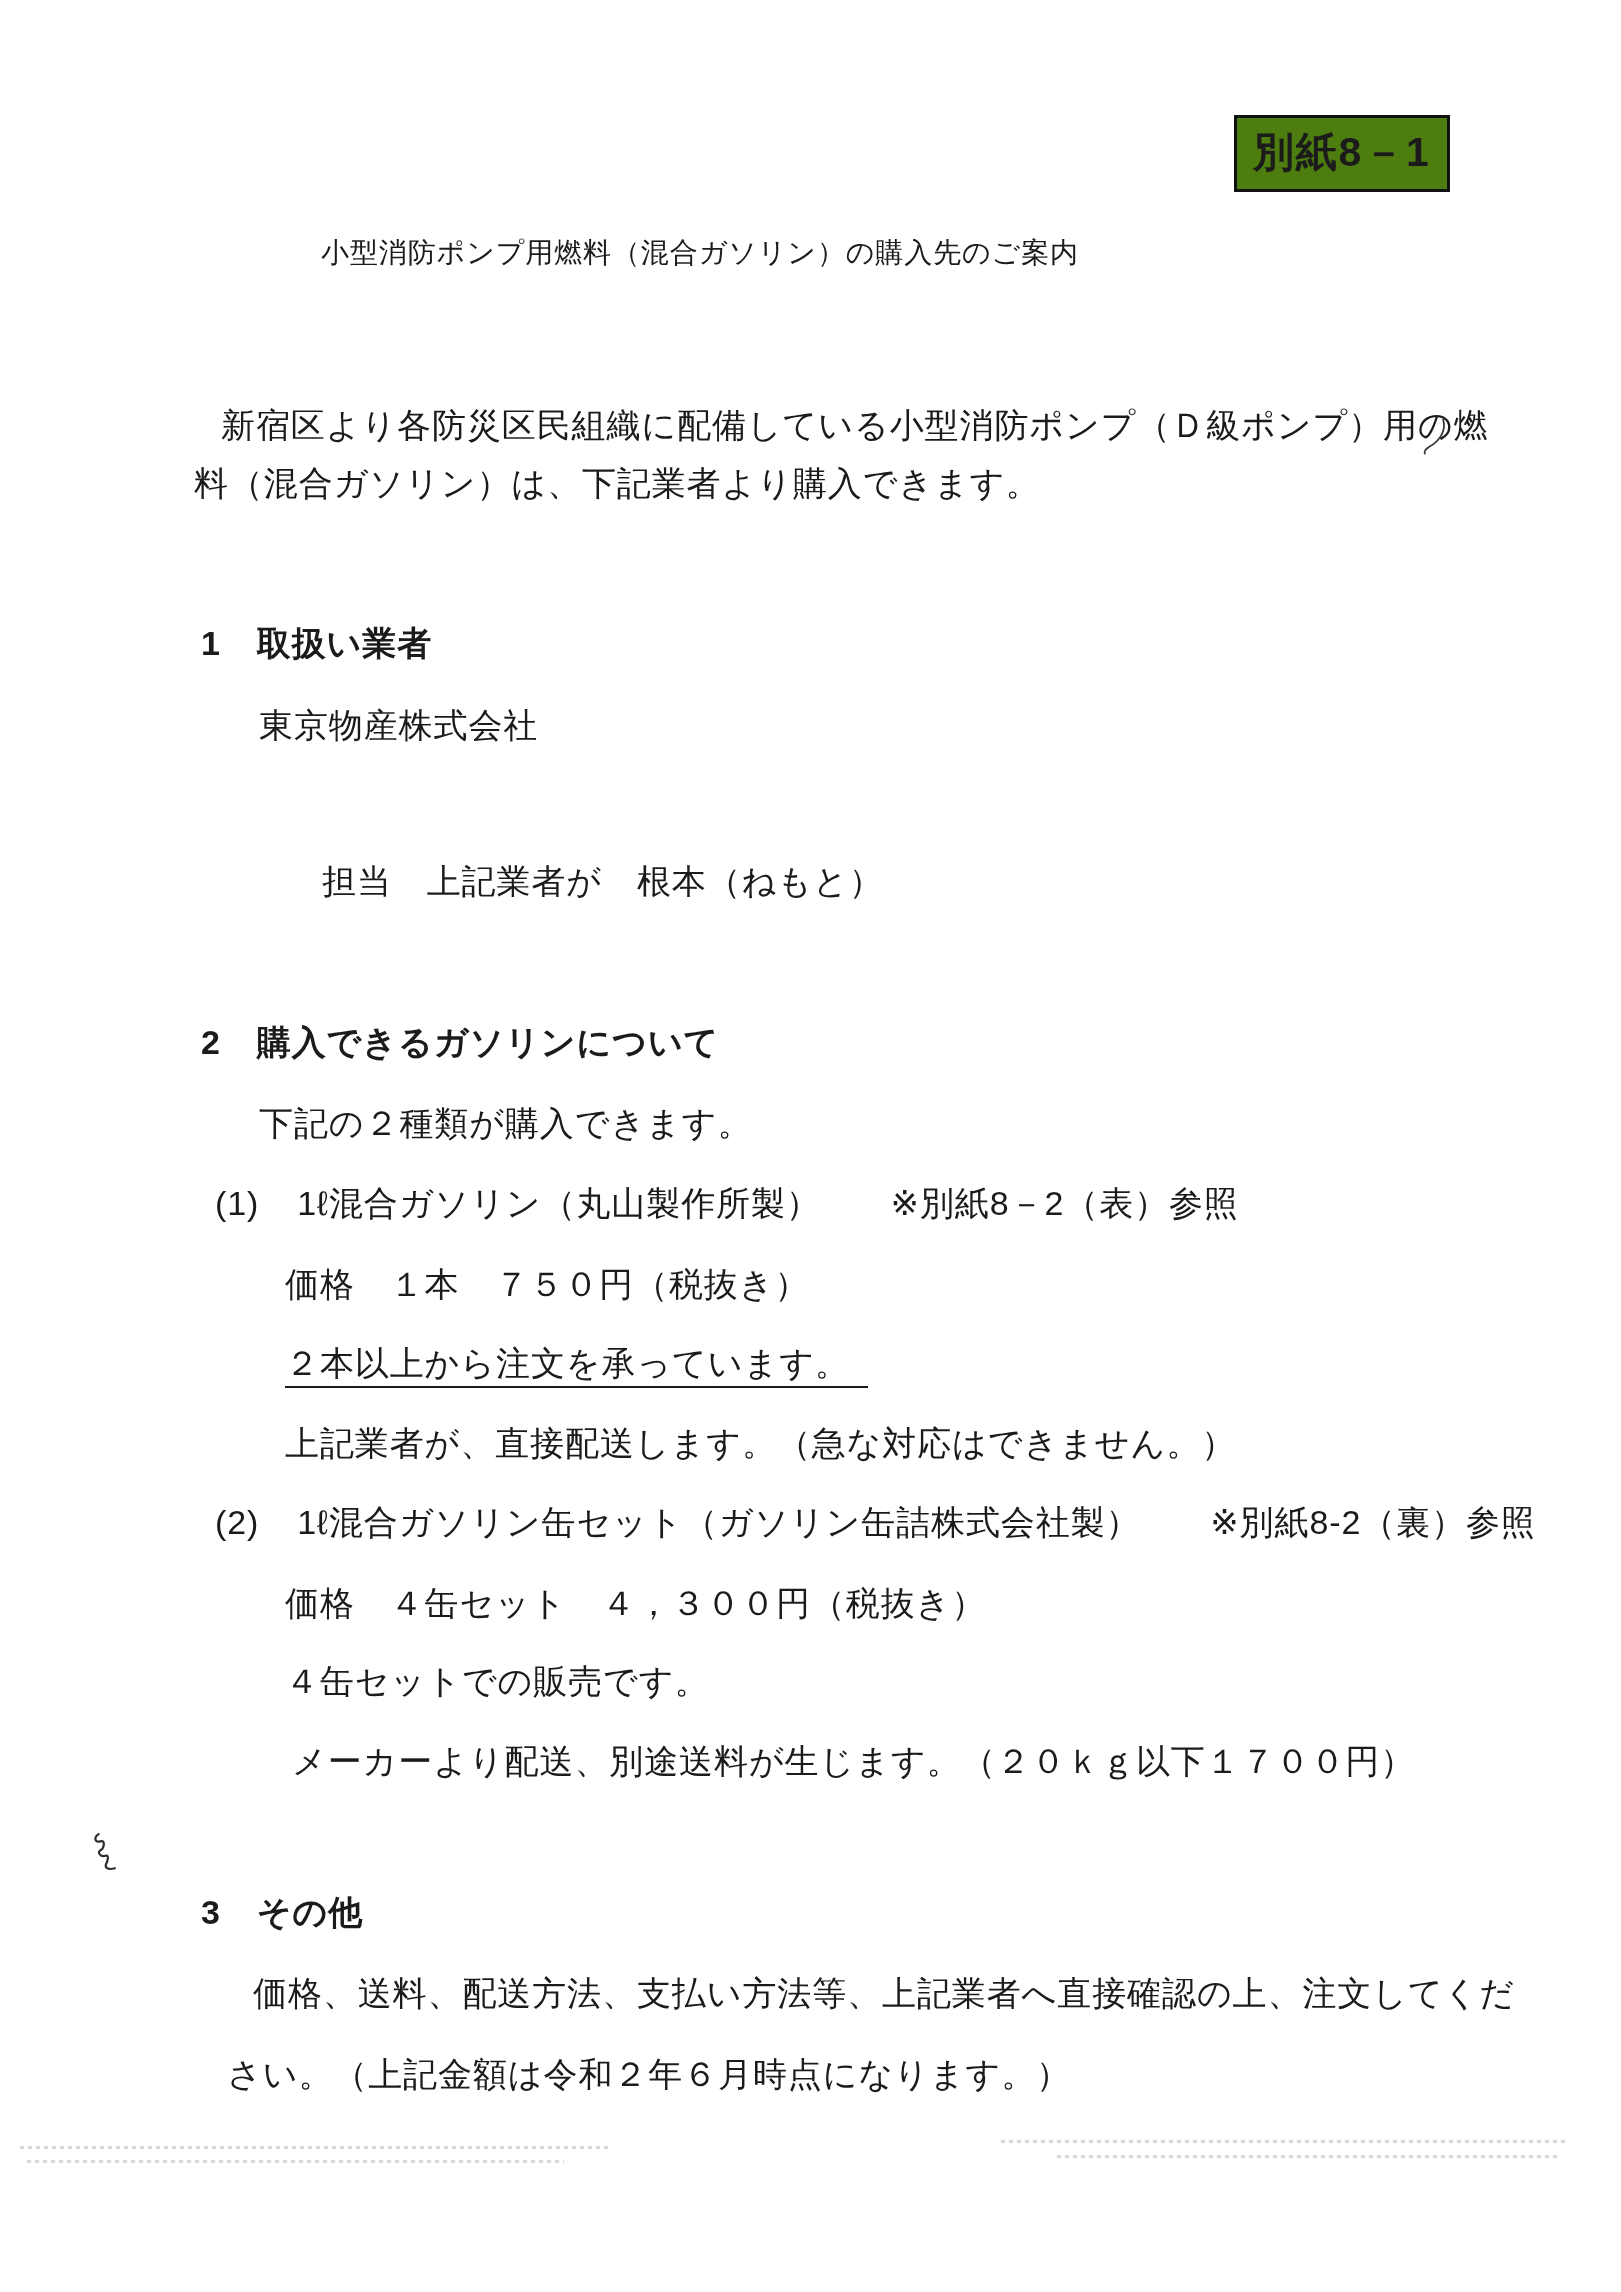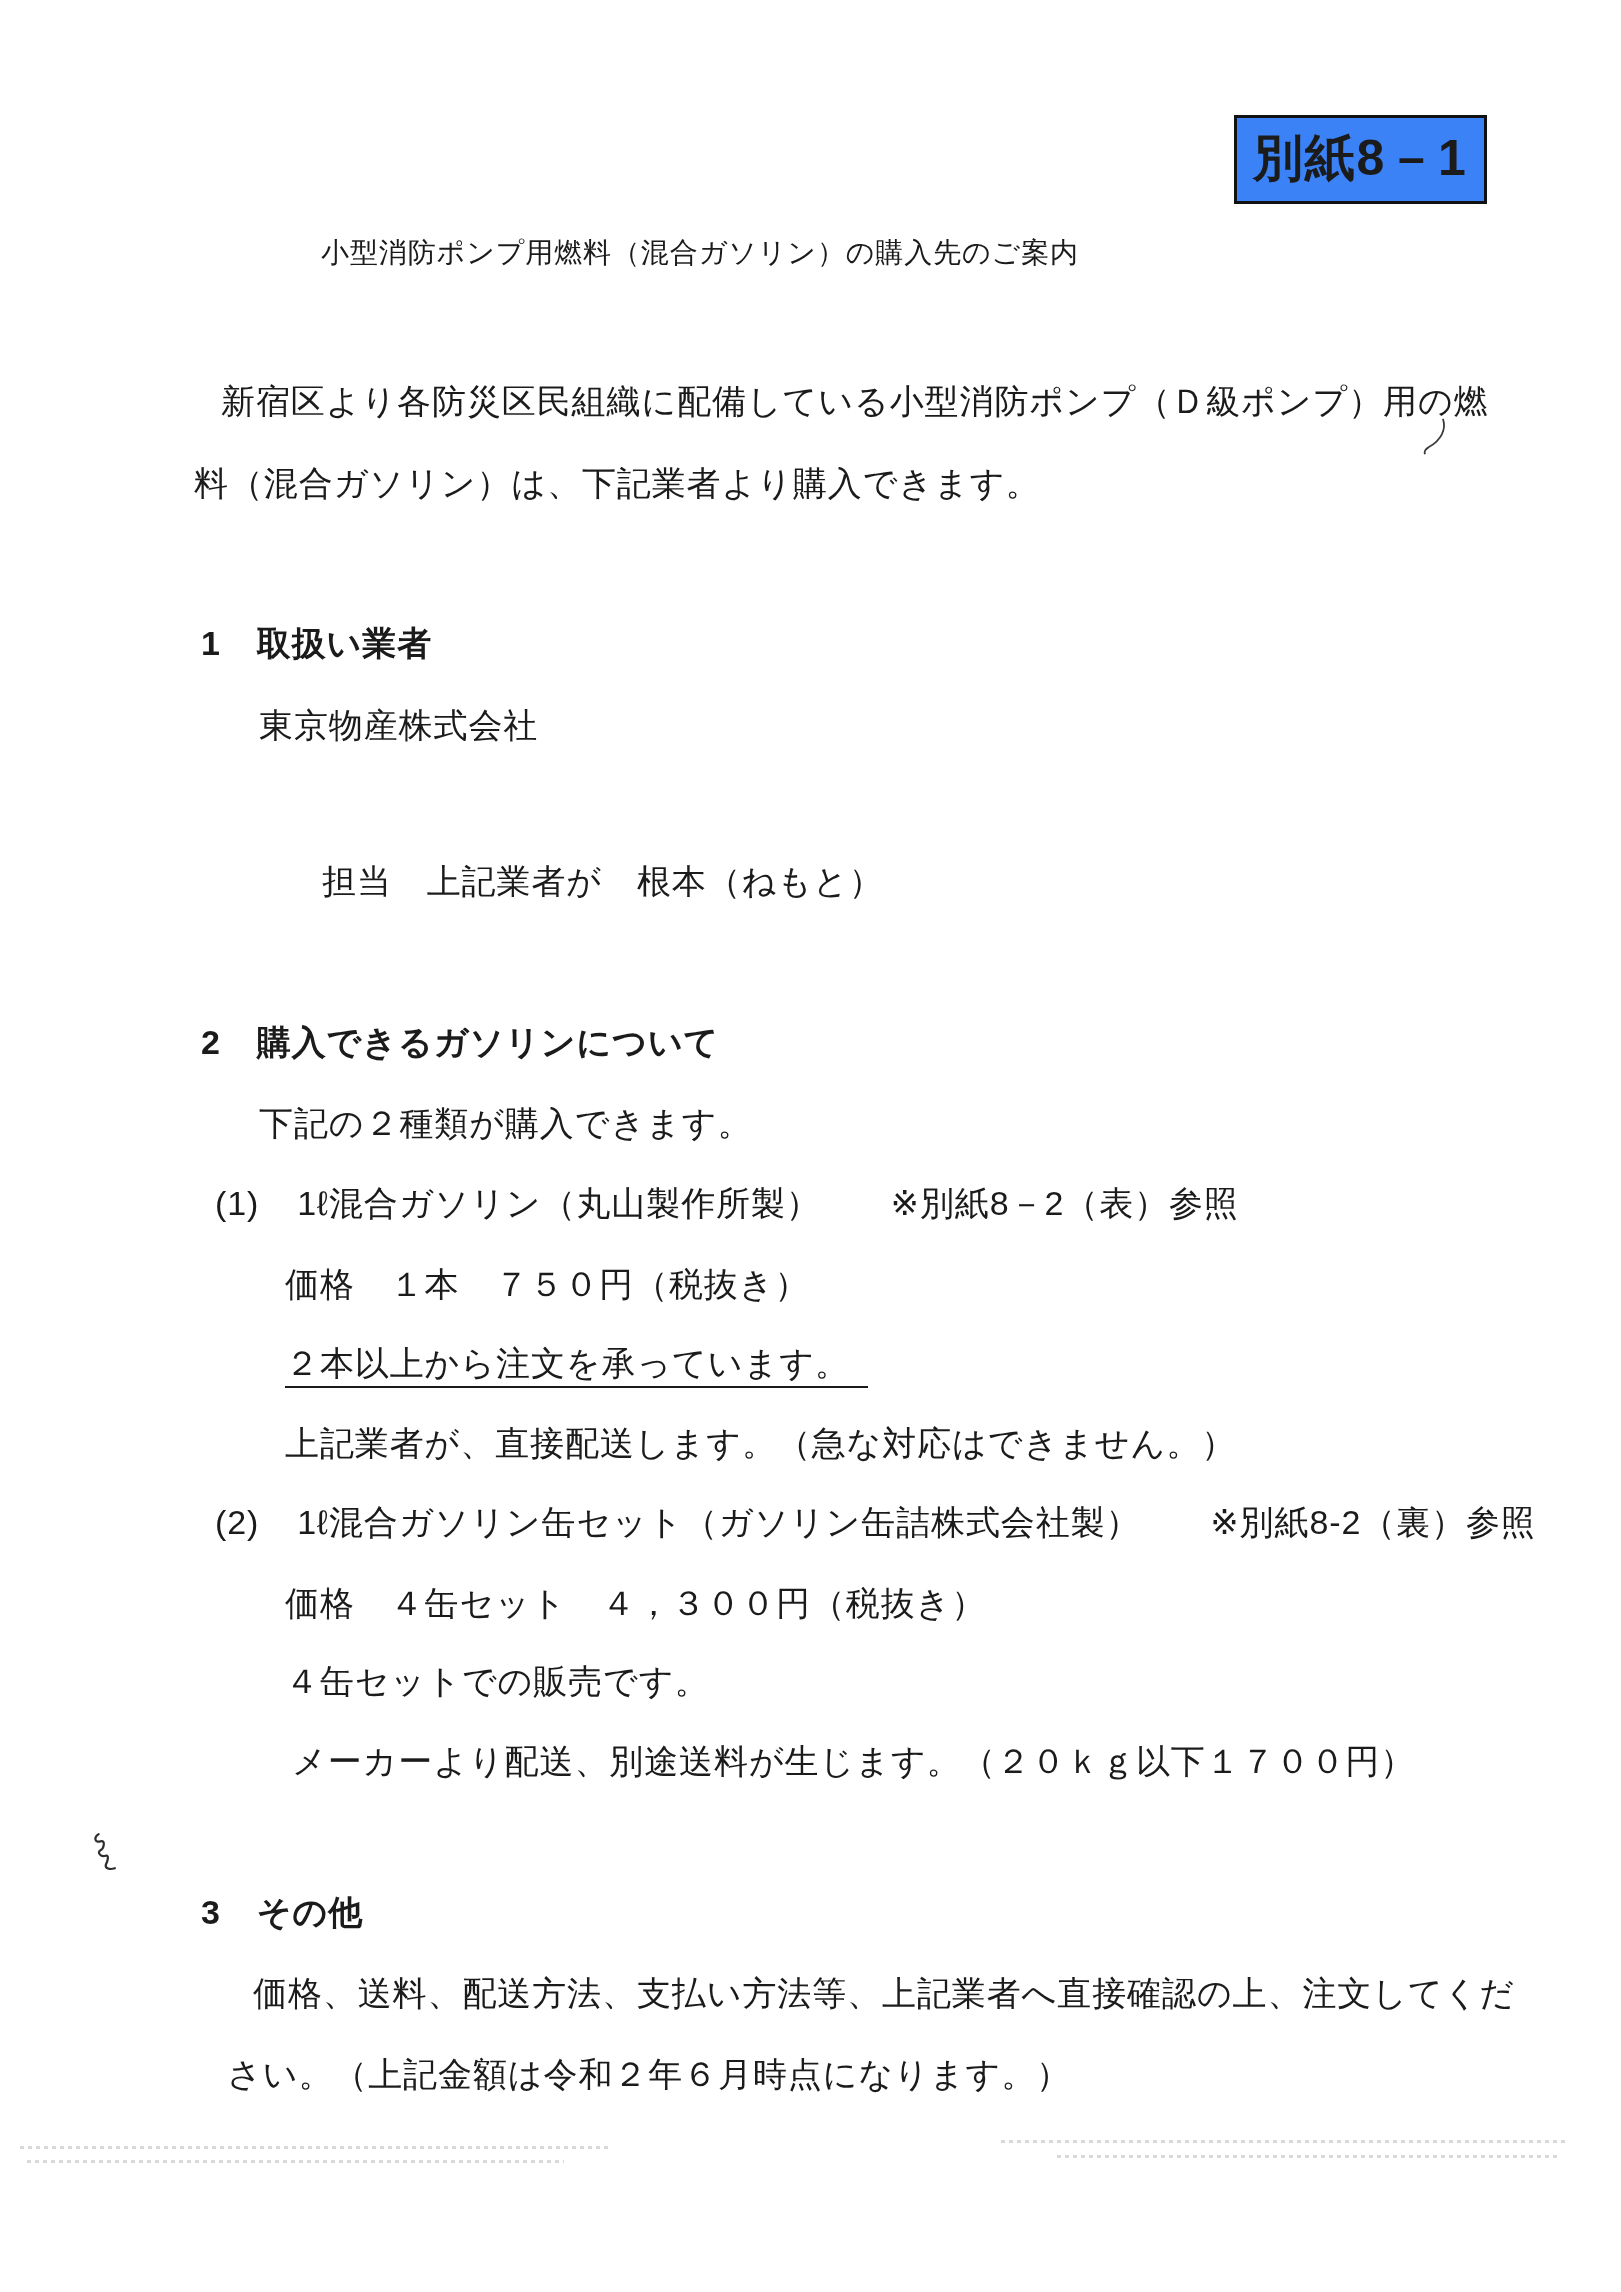--- a/index.html
+++ b/index.html
@@ -47,24 +47,24 @@
   .item-text {
     display: inline-block;
     margin-left: 38px;
   }
   .tag-box {
     position: absolute;
     left: 1234px;
     top: 115px;
     border: 3.6px solid #111;
     padding: 7.2px 16px 9px 16px;
-    font-size: 50px;
+    font-size: 41px;
     font-weight: bold;
     letter-spacing: 1.8px;
-    background: #3b82f6;
+    background: #4d7c0f;
   }
   .underlined {
     border-bottom: 2.7px solid #1b1b1b;
     padding-bottom: 4px;
     padding-right: 18px;
   }
   .artifact-band {
     position: absolute;
     height: 2.7px;
     background: repeating-linear-gradient(90deg, #b9b9b9 0 3.6px, transparent 3.6px 8px);
@@ -78,21 +78,21 @@
 <body>
 
 <div class="page">
 
   <div class="tag-box">
     <span>別紙8－1</span>
   </div>
 
   <div class="line title" style="left:321px; top:215px;">小型消防ポンプ用燃料（混合ガソリン）の購入先のご案内</div>
 
-  <div class="line" style="left:221px; top:380px;">新宿区より各防災区民組織に配備している小型消防ポンプ（Ｄ級ポンプ）用の燃</div>
+  <div class="line" style="left:221px; top:404px;">新宿区より各防災区民組織に配備している小型消防ポンプ（Ｄ級ポンプ）用の燃</div>
   <div class="line" style="left:194px; top:462px;">料（混合ガソリン）は、下記業者より購入できます。</div>
 
   <svg class="pen-mark" style="left:1420px; top:417px;" width="30" height="39" viewBox="0 0 34 44">
     <path d="M26,2 C30,14 24,26 10,34 C6,36 4,40 6,42" fill="none" stroke="#3a3a3a" stroke-width="2"></path>
   </svg>
 
   <div class="line section-heading" style="left:201px; top:622px;">
     <span class="section-num">1</span><span class="section-label">取扱い業者</span>
   </div>
   <div class="line" style="left:259px; top:704px;">東京物産株式会社</div>

